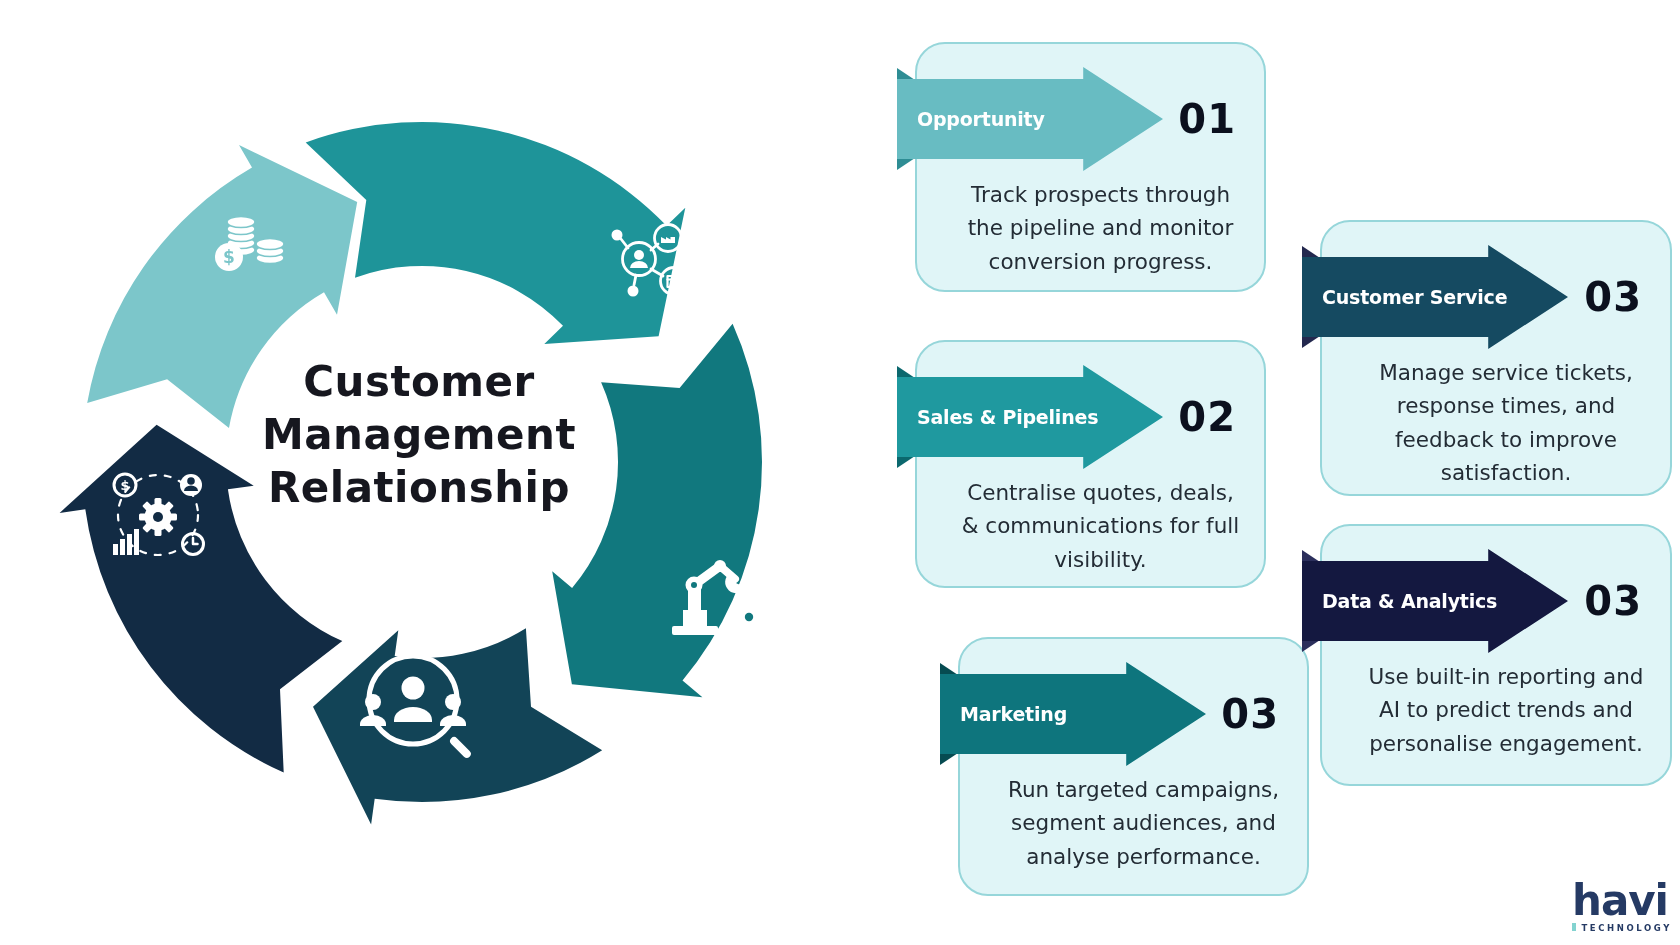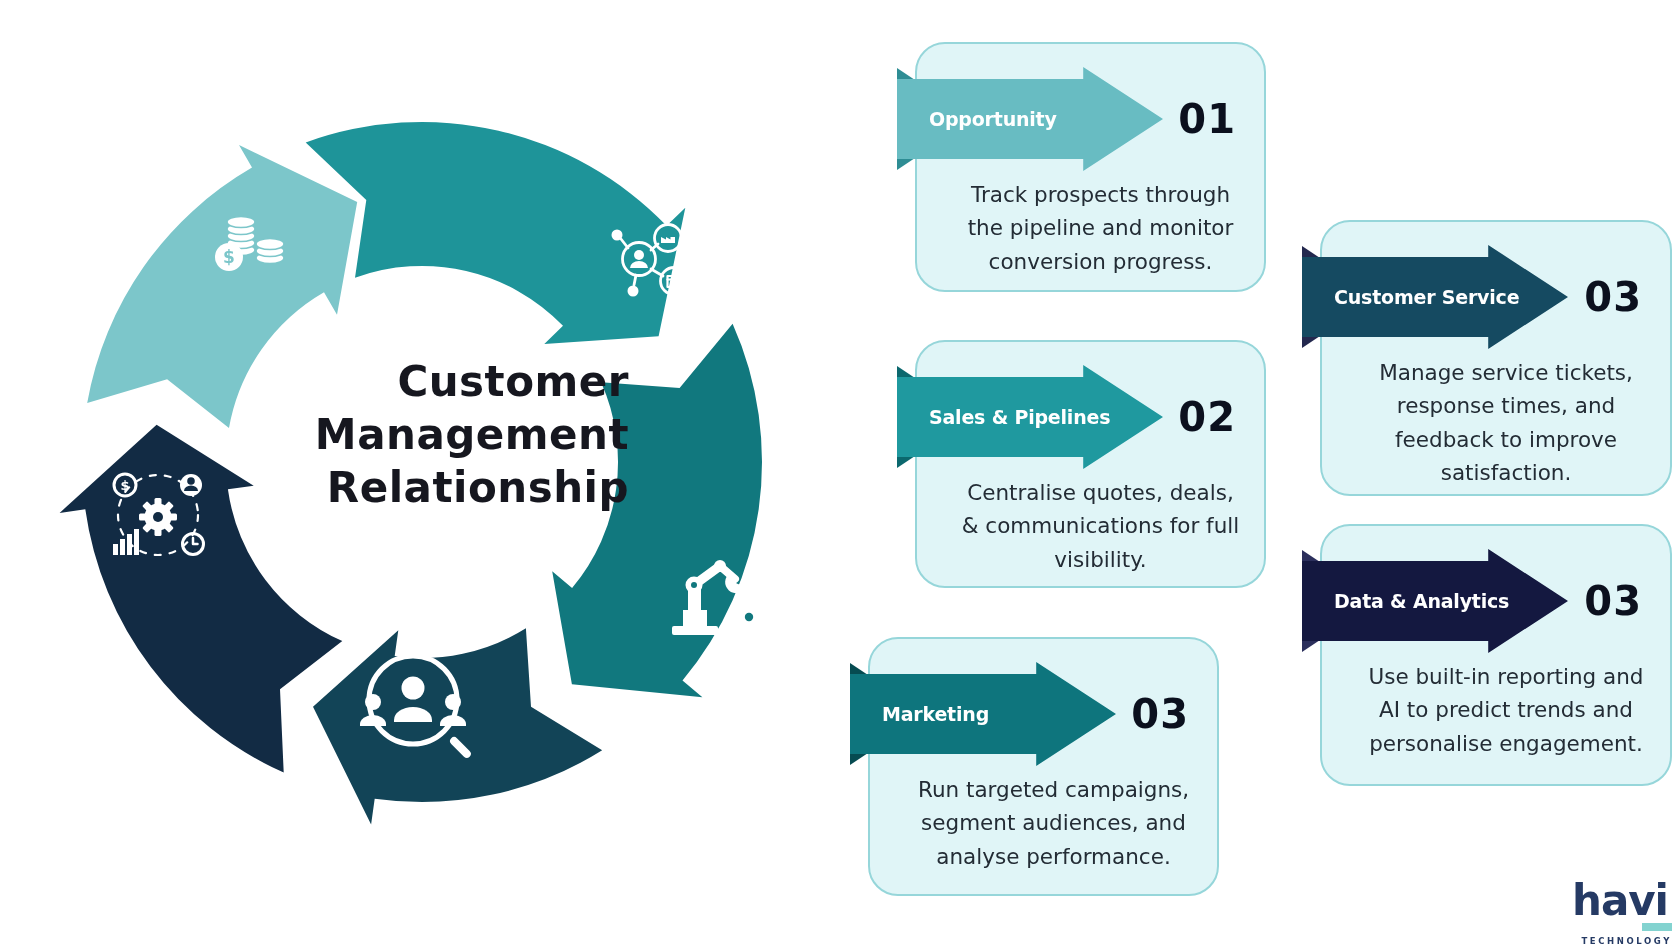--- a/index.html
+++ b/index.html
@@ -4,48 +4,48 @@
 <style>
   html,body{margin:0;padding:0;background:#fff;}
   .stage{position:relative;width:1680px;height:945px;background:#fff;overflow:hidden;
          font-family:"DejaVu Sans","Liberation Sans",sans-serif;}
 
   
   .diagram{position:absolute;left:0;top:0;width:840px;height:945px;}
   .diagram svg{position:absolute;left:0;top:0;}
   .diagram-title{position:absolute;left:209px;top:356px;width:420px;text-align:center;
                  font-size:42px;font-weight:700;line-height:1.26;color:#16171f;letter-spacing:.5px;}
-  .diagram-title span{display:block;text-align:right;}
+  .diagram-title span{display:block;}
 
   
   .card{position:absolute;background:#e0f5f7;border:2px solid #96d6da;border-radius:30px;}
   .c1{left:915px;top:42px;width:347px;height:246px;}
   .c2{left:915px;top:340px;width:347px;height:244px;}
-  .c3{left:868px;top:637px;width:347px;height:255px;}
+  .c3{left:958px;top:637px;width:347px;height:255px;}
   .c4{left:1320px;top:220px;width:348px;height:272px;}
   .c5{left:1320px;top:524px;width:348px;height:258px;}
 
   .ribbon{position:absolute;left:-20px;top:23px;width:266px;height:104px;}
   .ribbon-body{position:absolute;inset:0;background:var(--ribbon);
     clip-path:polygon(0 11.5%,70% 11.5%,70% 0,100% 50%,70% 100%,70% 88.5%,0 88.5%);
-    display:flex;align-items:center;padding-left:32px;box-sizing:border-box;}
+    display:flex;align-items:center;padding-left:20px;box-sizing:border-box;}
   .ribbon-label{color:#fff;font-size:19px;font-weight:700;letter-spacing:-.2px;white-space:nowrap;}
   .fold{position:absolute;left:0;width:18px;height:12px;background:var(--fold);}
   .fold-t{top:1px;clip-path:polygon(0 0,100% 100%,0 100%);}
   .fold-b{bottom:1px;clip-path:polygon(0 0,100% 0,0 100%);}
 
   .card-number{position:absolute;top:52px;right:28px;font-size:40px;font-weight:800;
                letter-spacing:1px;color:#0b101e;margin-left:32px;}
   .card-desc{position:absolute;left:44px;right:24px;top:134px;font-size:21.5px;
              line-height:1.55;color:#232c35;text-align:center;}
 
   
   .logo{position:absolute;left:1572px;top:848px;width:100px;margin-top:32px;}
   .logo-word{font-size:42px;font-weight:800;color:#253a64;line-height:1;letter-spacing:-1px;}
-  .logo-sub{display:flex;align-items:flex-end;gap:5px;margin-top:1px;flex-direction:column;}
+  .logo-sub{display:flex;align-items:flex-start;gap:5px;margin-top:1px;}
   .logo-bar{display:inline-block;width:30px;height:8px;background:#83d3d0;}
   .logo-tagline{font-size:8.5px;font-weight:700;letter-spacing:2.6px;color:#253a64;}
 
   .seg-icon{stroke-linecap:round;stroke-linejoin:round;}
 </style>
 </head>
 <body>
 
 <div class="stage">
 

